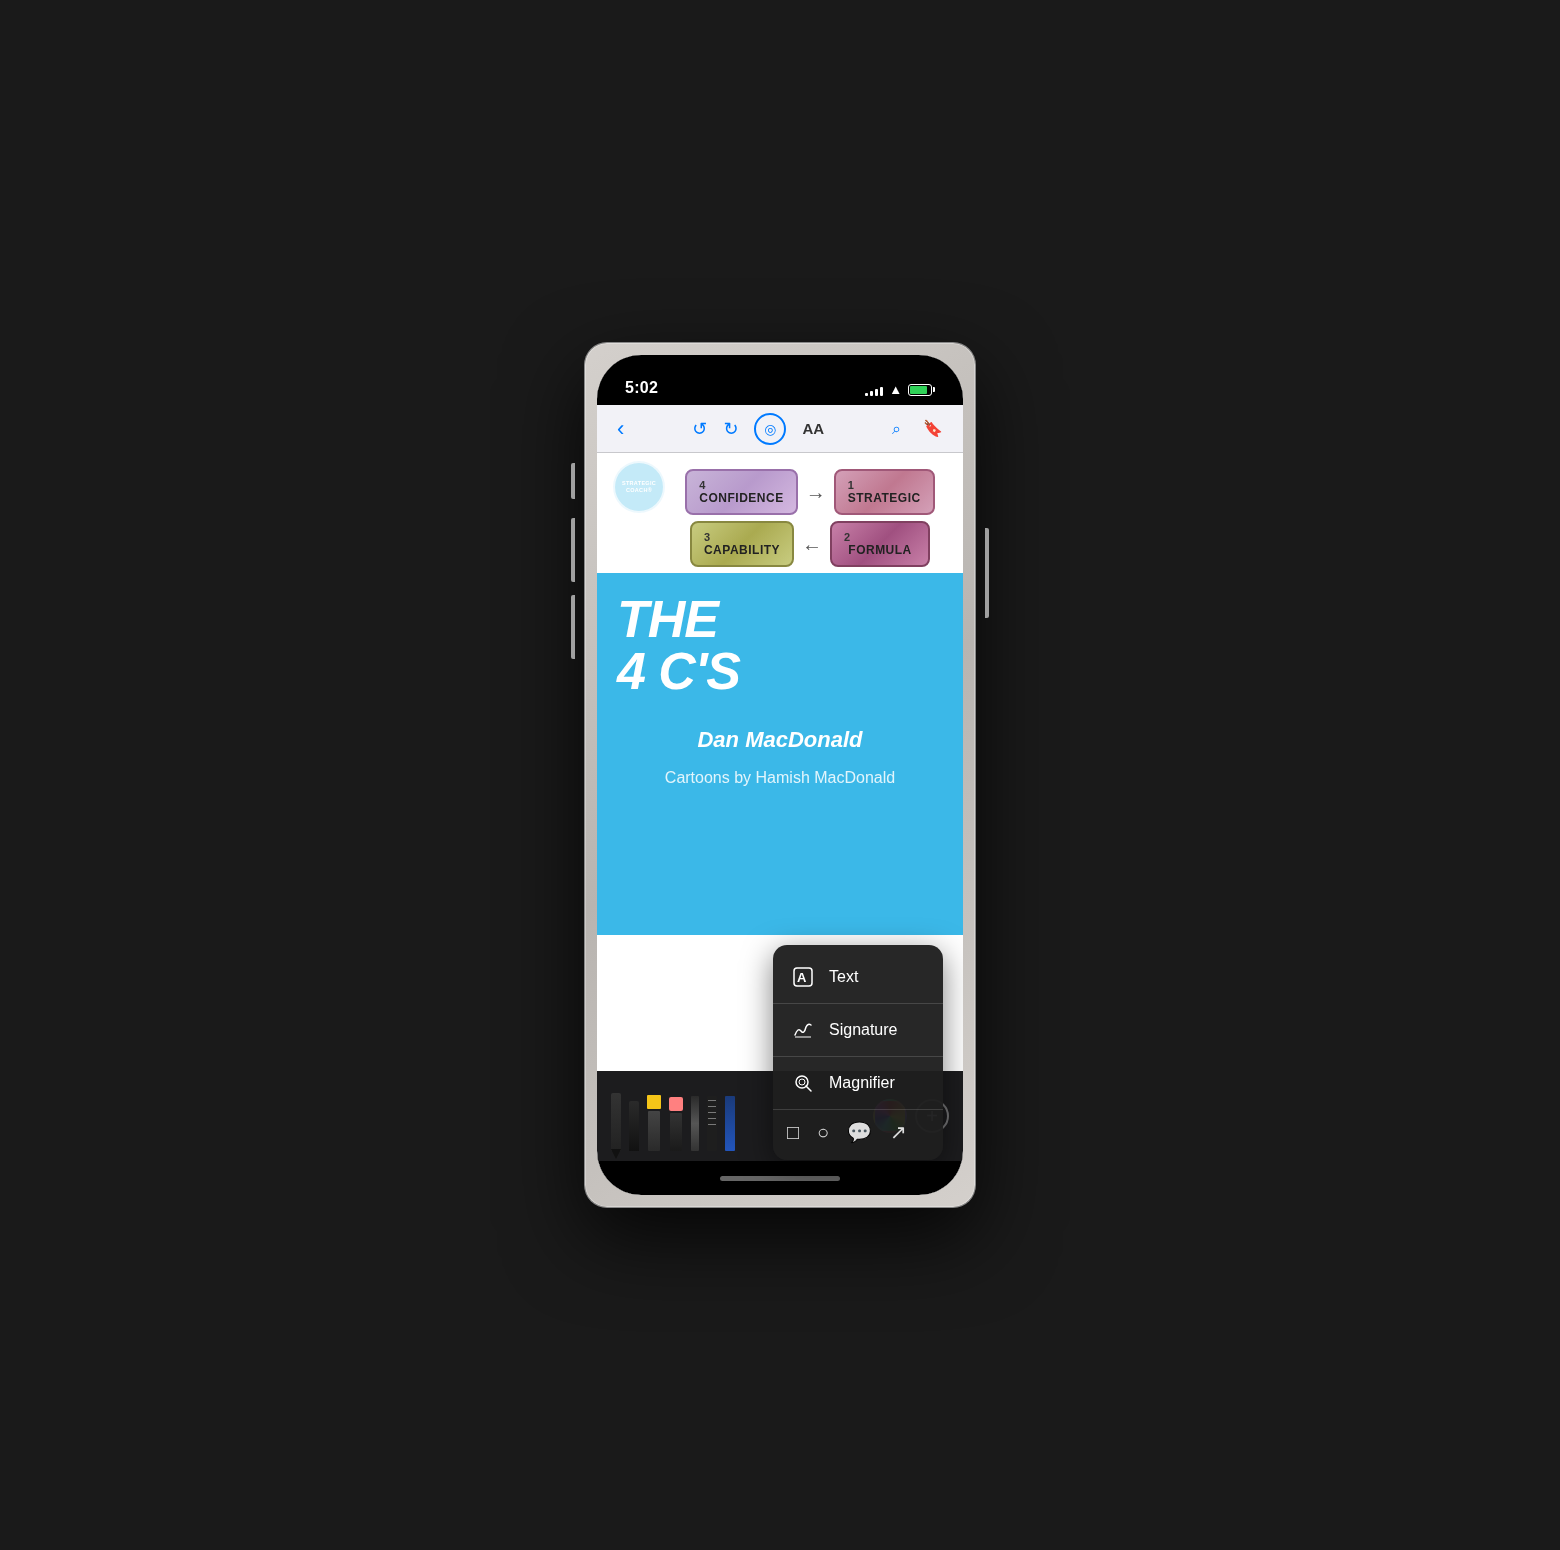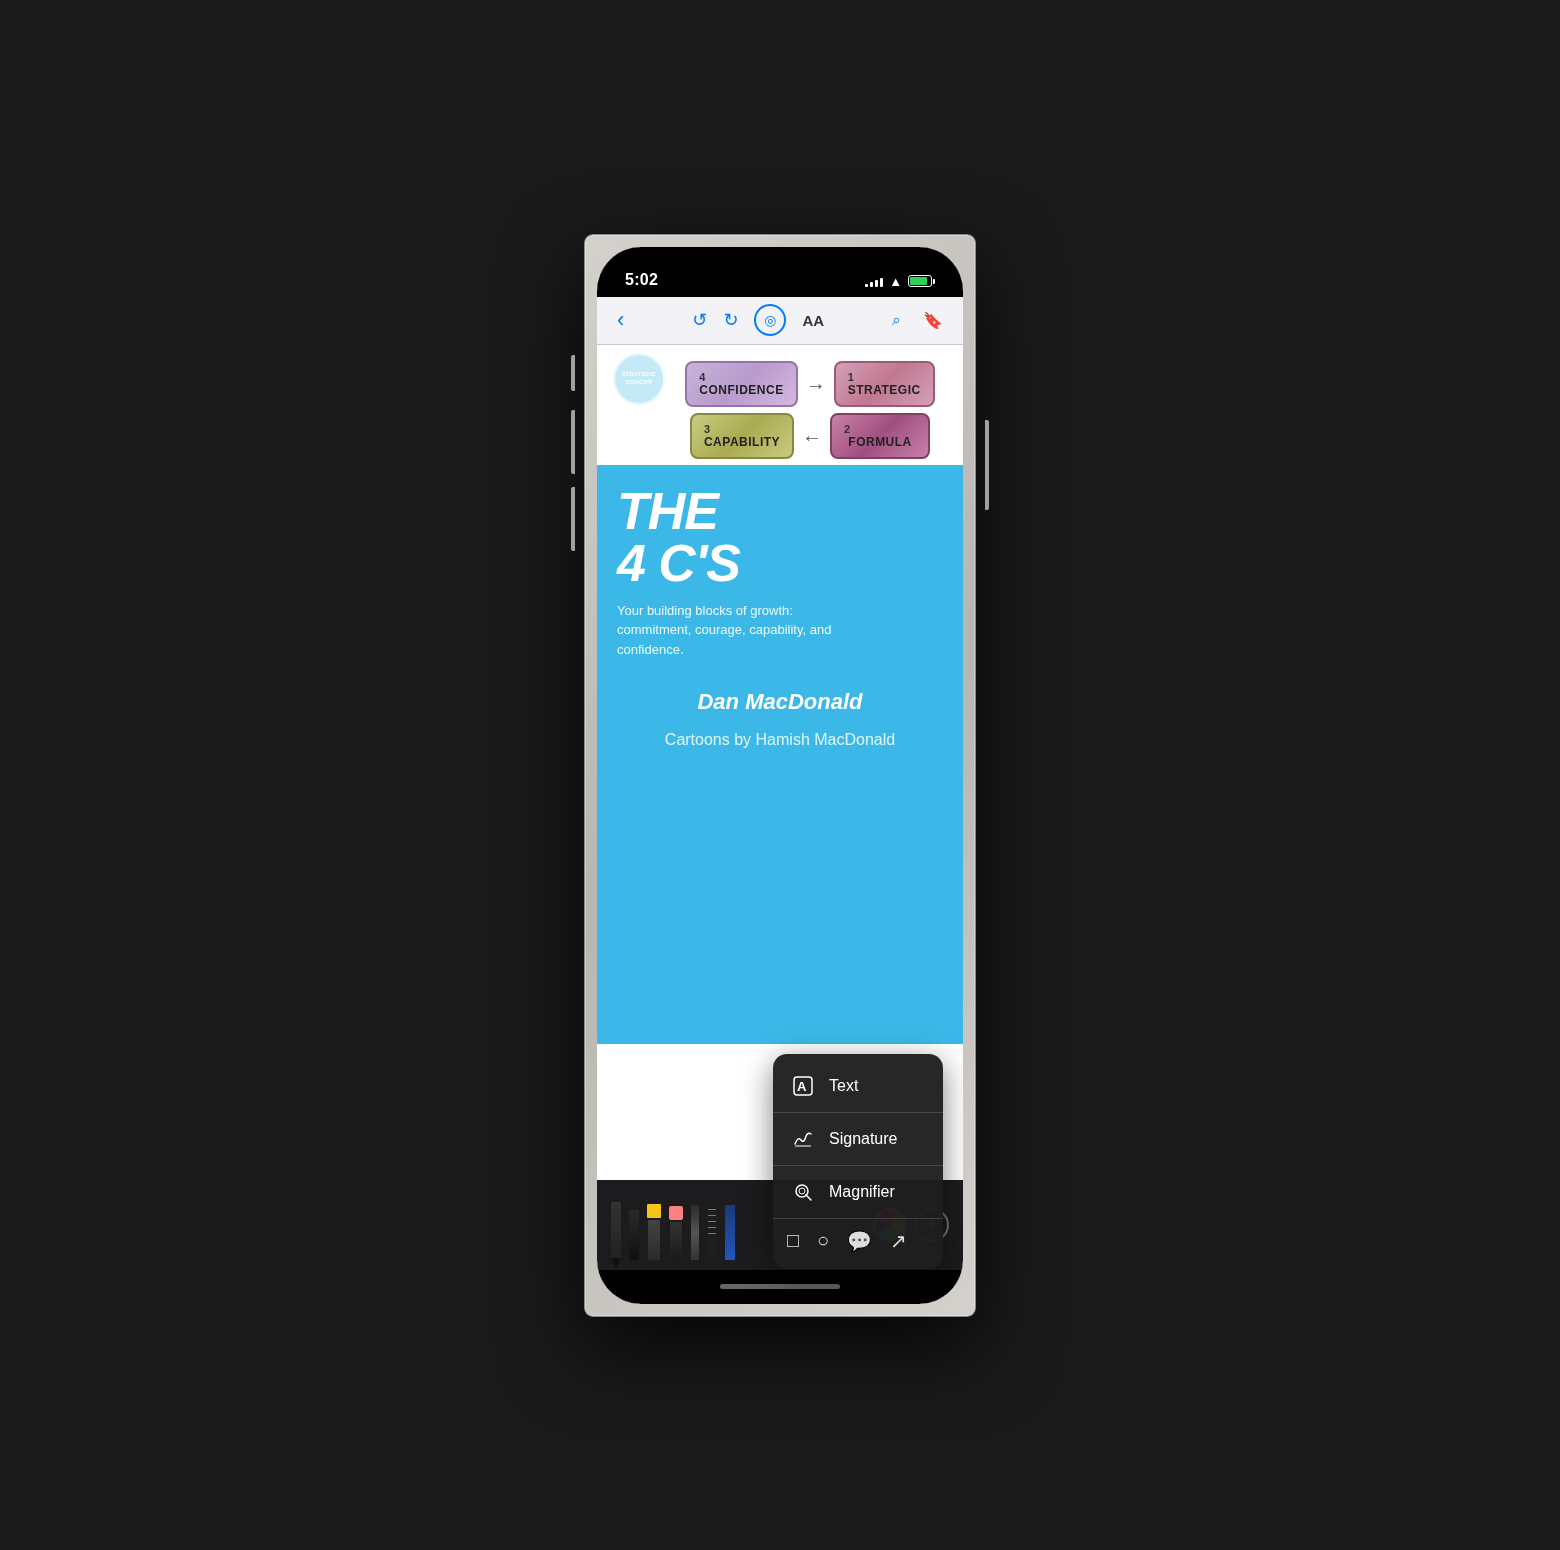--- a/index.html
+++ b/index.html
@@ -6,23 +6,23 @@
     body {
       background: #1a1a1a;
       display: flex;
       justify-content: center;
       align-items: center;
       min-height: 100vh;
       font-family: -apple-system, BlinkMacSystemFont, 'SF Pro Display', sans-serif;
     }
     .phone-outer {
       width: 390px;
-      height: 1081px;
+      height: 864px;
       background: linear-gradient(145deg, #d4d0cc, #b8b4b0, #d4d0cc);
-      border-radius: 8px;
+      border-radius: 22px;
       padding: 12px;
       position: relative;
       box-shadow:
         0 0 0 1px #888,
         0 30px 80px rgba(0,0,0,0.8),
         inset 0 0 0 1px rgba(255,255,255,0.3);
     }
     .phone-inner {
       width: 100%;
       height: 100%;
@@ -522,21 +522,20 @@
               </div>
             </div>
           </div>
         </div>
 
         <div class="cover-text-area">
           <div class="cover-title">
             <div>THE</div>
             <div>4 C'S</div>
           </div>
-          <div class="cover-subtitle">Your building blocks of growth: commitment, courage, capability, and confidence.</div>
           <div class="cover-author">
             <div class="author-name">Dan MacDonald</div>
             <div class="author-sub">Cartoons by Hamish MacDonald</div>
           </div>
         </div>
       </div>
 
       <div class="markup-area">
         <div class="white-page">
 

